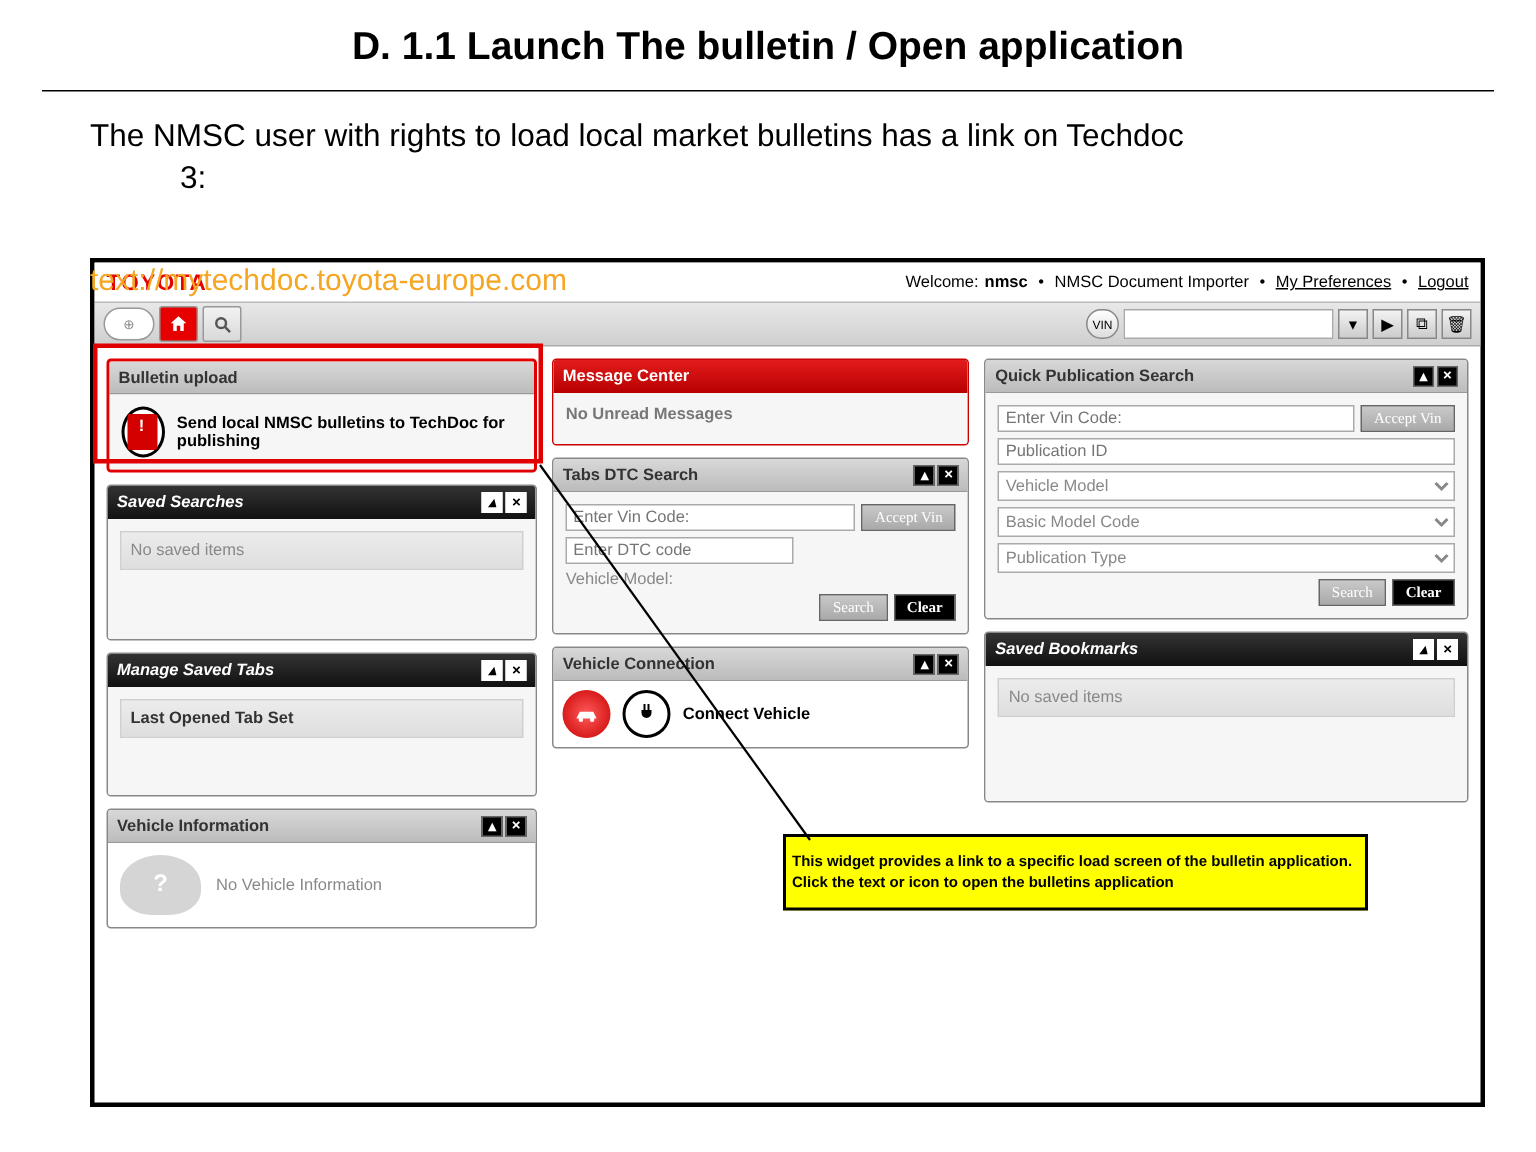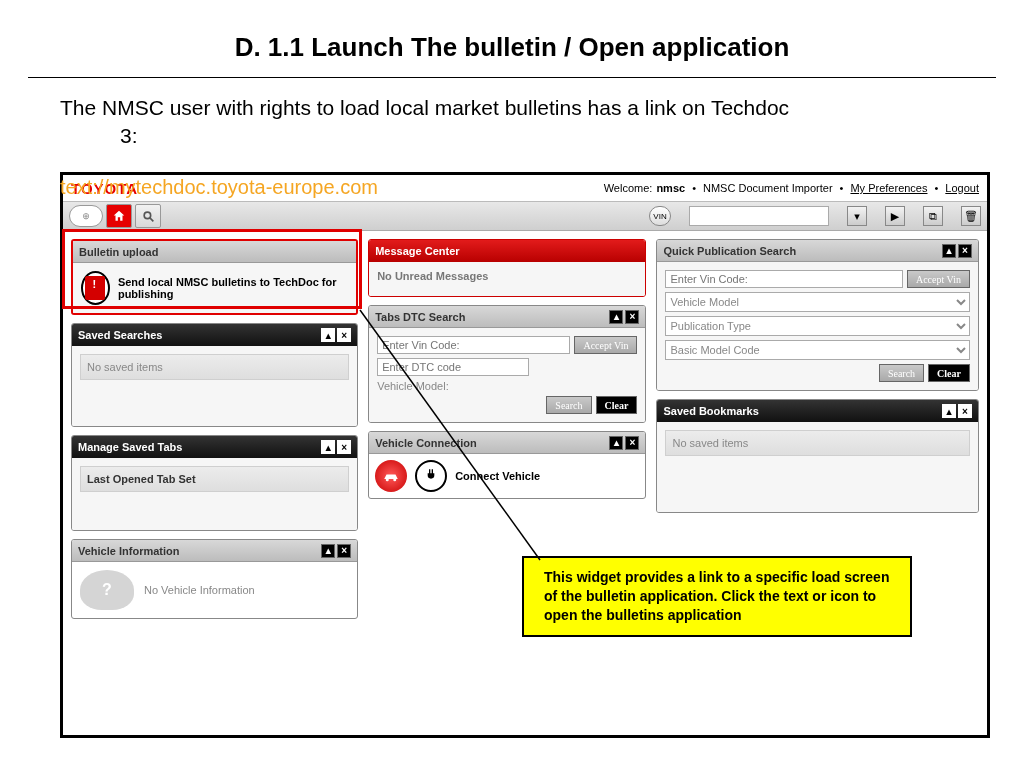--- a/index.html
+++ b/index.html
@@ -1,43 +1,43 @@
 <!DOCTYPE html>
 <html><head>
 <meta charset="utf-8">
 <style>
   * { box-sizing: border-box; margin: 0; padding: 0; }
   body { width: 1024px; height: 768px; font-family: Arial, Helvetica, sans-serif; background: #fff; position: relative; overflow: hidden; }
-  .slide-title { text-align: center; font-size: 26px; font-weight: bold; padding-top: 32px; }
+  .slide-title { text-align: center; font-size: 26px; font-weight: bold; padding-top: 15px; }
   .hr { border: none; border-top: 1.5px solid #000; margin: 14px 28px 10px 28px; }
   .intro { font-size: 21px; padding: 6px 60px 0 60px; line-height: 1.35; }
   .intro .line2 { padding-left: 60px; }
   .url { color: #f5a623; font-size: 20px; position: absolute; left: 60px; top: 176px; z-index: 5; }
   .app-frame { position: absolute; left: 60px; top: 172px; width: 930px; height: 566px; border: 3px solid #000; background: #fff; overflow: hidden; }
   .topbar { display: flex; justify-content: space-between; align-items: center; height: 26px; padding: 0 8px; font-size: 11px; background: #fff; }
   .brand { color: #e60000; font-weight: bold; font-size: 15px; letter-spacing: 1px; }
   .topright { display: flex; align-items: center; gap: 4px; }
   .topright .sep { margin: 0 3px; }
   .topright a { text-decoration: underline; color: #000; }
   .toolbar { height: 30px; background: linear-gradient(#e8e8e8,#cfcfcf); border-top:1px solid #bbb; border-bottom:1px solid #aaa; display:flex; align-items:center; padding: 0 6px; gap: 3px; }
   .logo-badge { width: 34px; height: 22px; background:#fff; border:1px solid #999; border-radius:11px; display:flex; align-items:center; justify-content:center; font-size:9px; color:#888;}
   .tab-btn { width: 26px; height: 24px; display:flex; align-items:center; justify-content:center; border:1px solid #999; border-radius:2px;}
   .tab-home { background:#e60000; color:#fff;}
   .tab-search{ background:linear-gradient(#f2f2f2,#d9d9d9); }
-  .toolbar-right { margin-left:auto; display:flex; gap:18px; align-items:flex-start;}
+  .toolbar-right { margin-left:auto; display:flex; gap:3px; align-items:flex-start;}
   .vin-badge { width:22px;height:20px;border:1px solid #888;border-radius:10px;background:linear-gradient(#fff,#ddd);display:flex;align-items:center;justify-content:center;font-size:8px;}
   .vin-input{ width:140px;height:20px;border:1px solid #aaa;background:#fff;}
   .ibtn{ width:20px;height:20px;border:1px solid #888;background:linear-gradient(#f3f3f3,#ccc);display:flex;align-items:center;justify-content:center;font-size:11px;}
   .cols { display:flex; gap:10px; padding: 8px 8px; align-items:flex-start;}
   .col { display:flex; flex-direction:column; gap:8px;}
   .col1{ width:292px;} .col2{ width:283px;} .col3{ width:328px;}
   .panel { border:1px solid #888; border-radius:3px; overflow:hidden;}
   .ph { height:22px; display:flex; align-items:center; justify-content:space-between; padding:0 6px; font-size:11px; font-weight:bold;}
   .ph-grey{ background:linear-gradient(#d8d8d8,#bcbcbc); color:#333; border-bottom:1px solid #999;}
-  .ph-dark{ background:linear-gradient(#333,#111); color:#fff;}
+  .ph-dark{ background:linear-gradient(#333,#111); color:#fff;font-style:italic;}
   .ph-red { background:linear-gradient(#e21b1b,#b80000); color:#fff;}
   .ph-ctrl{ display:flex; gap:2px;}
   .ph-ctrl span{ width:14px;height:14px; background:#000;color:#fff;display:flex;align-items:center;justify-content:center;font-size:10px;border:1px solid #666;}
   .ph-dark .ph-ctrl span{ background:#fff;color:#000;border-color:#fff;}
   .pb { padding:8px; font-size:11px; background:#f6f6f6;}
   .bulletin { border:2px solid #e00000; }
   .bulletin .row{ display:flex; gap:8px; align-items:center;}
   .bicon{ width:34px;height:34px;border:2px solid #000;border-radius:50%;display:flex;align-items:center;justify-content:center;background:#fff;}
   .bicon-inner{ width:20px;height:24px;background:#d40000;border-radius:2px;position:relative;}
   .bicon-inner::after{content:"!";color:#fff;position:absolute;left:7px;top:2px;font-weight:bold;}
@@ -49,21 +49,21 @@
   .btn-grey{ background:linear-gradient(#c9c9c9,#a9a9a9);color:#fff;}
   .btn-dark{ background:#000;color:#fff;font-weight:bold;}
   .btn-row{ display:flex; justify-content:flex-end; gap:4px; margin-top:4px;}
   .lbl{ color:#888; font-size:11px;}
   .connect-row{display:flex;align-items:center;gap:8px;padding:6px;}
   .circ{width:32px;height:32px;border-radius:50%;display:flex;align-items:center;justify-content:center;}
   .circ-red{background:radial-gradient(#ff5a5a,#c80000);color:#fff;}
   .circ-wht{background:#fff;border:2px solid #000;}
   .vinfo{display:flex;align-items:center;gap:10px;padding:8px;}
   .car-ghost{width:54px;height:40px;background:#d5d5d5;border-radius:50% 50% 40% 40%;display:flex;align-items:center;justify-content:center;color:#fff;font-size:16px;font-weight:bold;}
-  .callout{ position:absolute; left:522px; top:556px; width:390px; background:#ffff00; border:2px solid #000; padding:10px 20px; font-size:14px; font-weight:bold; line-height:1.35;}
+  .callout{ position:absolute; left:522px; top:556px; width:390px; background:#ffff00; border:2px solid #000; padding:10px 4px; font-size:10px; font-weight:bold; line-height:1.35;}
   .leader{ position:absolute; left:0; top:0; pointer-events:none; z-index:20;}
   .highlight-box{ position:absolute; border:3px solid #e00000; pointer-events:none;}
 </style>
 </head>
 <body>
 
 <div class="slide-title">D. 1.1 Launch The bulletin / Open application</div>
 <hr class="hr">
 <div class="intro">
   <div>The NMSC user with rights to load local market bulletins has a link on Techdoc</div>
@@ -233,27 +233,30 @@
               <span>▴</span>
               <span>×</span>
             </span>
         </div>
         <div class="pb">
           <div class="formrow">
             <input class="txt" placeholder="Enter Vin Code:" style="">
             <span class="btn btn-grey">Accept Vin</span>
           </div>
           <div class="formrow">
+              <input class="txt" placeholder="Publication ID" style="">
+            </div>
+          <div class="formrow">
               <select class="sel"><option>Vehicle Model</option></select>
             </div>
           <div class="formrow">
+              <select class="sel"><option>Basic Model Code</option></select>
+            </div>
+          <div class="formrow">
               <select class="sel"><option>Publication Type</option></select>
-            </div>
-          <div class="formrow">
-              <select class="sel"><option>Basic Model Code</option></select>
             </div>
           <div class="btn-row">
             <span class="btn btn-grey">Search</span>
             <span class="btn btn-dark">Clear</span>
           </div>
         </div>
       </div>
 
       <div class="panel">
         <div class="ph ph-dark">

